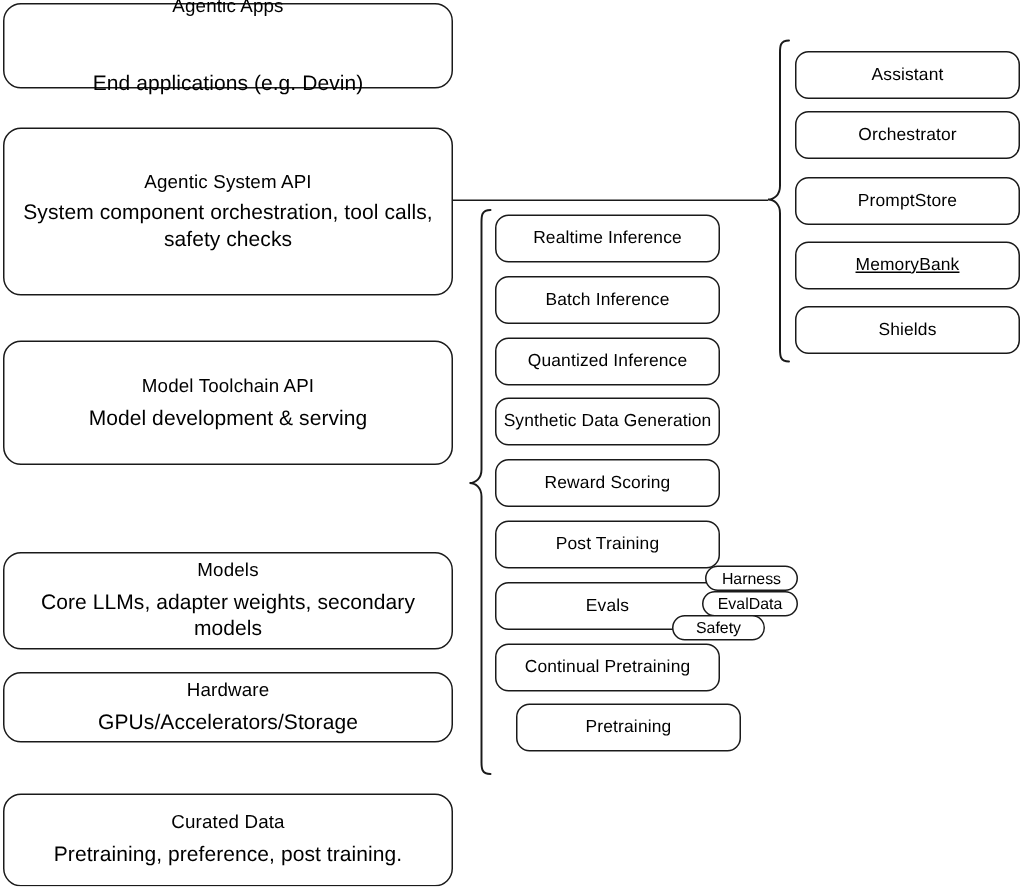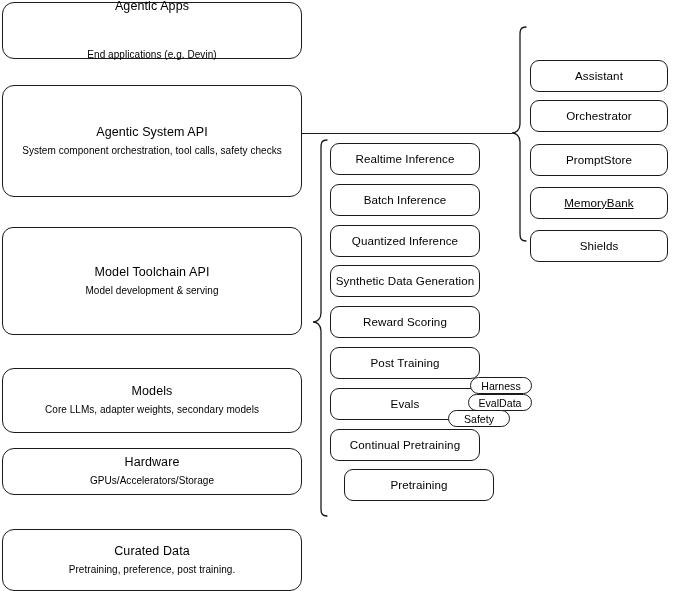--- a/index.html
+++ b/index.html
@@ -31,21 +31,21 @@
     justify-content: center;
     text-align: center;
     line-height: 1.25;
   }
   .box .title {
     font-size: 12.5px;
     color: #000;
     letter-spacing: 0.1px;
   }
   .box .subtitle {
-    font-size: 10px;
+    font-size: 14px;
     color: #000;
     margin-top: 4px;
     letter-spacing: 0.05px;
   }
   
   .layer-box {
     left: 2px;
     width: 300px;
   }
   
@@ -56,22 +56,21 @@
   }
   .cap-box .title {
     font-size: 11.6px;
   }
   .mid-box {
     left: 330px;
     width: 150px;
   }
   .right-box {
     left: 530px;
-    width: 138px;
-    margin-top: 26px;
+    width: 150px;
   }
   
   .tag {
     position: absolute;
     box-sizing: border-box;
     height: 17px;
     background: #ffffff;
     border: 1px solid #1a1a1a;
     border-radius: 9px;
     display: flex;
@@ -103,21 +102,21 @@
   <div class="box layer-box" style="top:2px; height:57px;gap:30px;">
     <div class="title">Agentic Apps</div>
     <div class="subtitle">End applications (e.g. Devin)</div>
   </div>
 
   <div class="box layer-box" style="top:85px; height:112px;">
     <div class="title">Agentic System API</div>
     <div class="subtitle">System component orchestration, tool calls, safety checks</div>
   </div>
 
-  <div class="box layer-box" style="top:227px; height:108px;border-radius:11px;">
+  <div class="box layer-box" style="top:227px; height:83px;">
     <div class="title">Model Toolchain API</div>
     <div class="subtitle">Model development &amp; serving</div>
   </div>
 
   <div class="box layer-box" style="top:368px; height:65px;">
     <div class="title">Models</div>
     <div class="subtitle">Core LLMs, adapter weights, secondary models</div>
   </div>
 
   <div class="box layer-box" style="top:448px; height:47px;">

